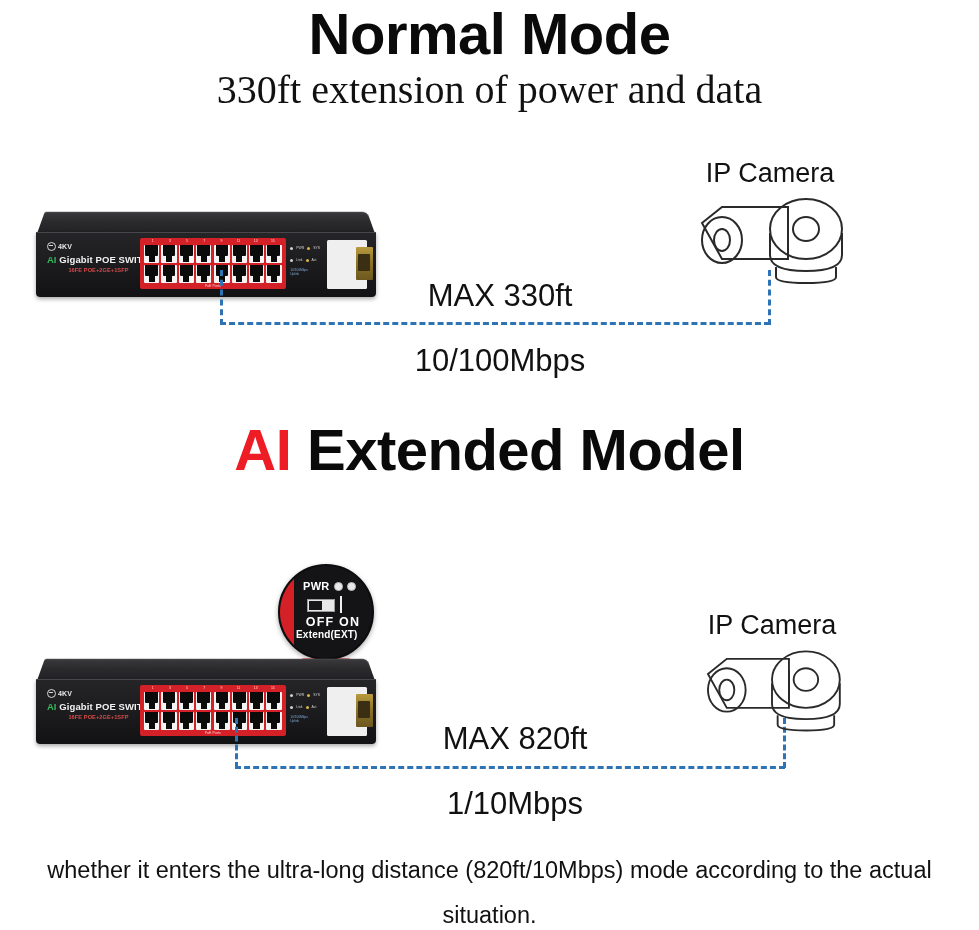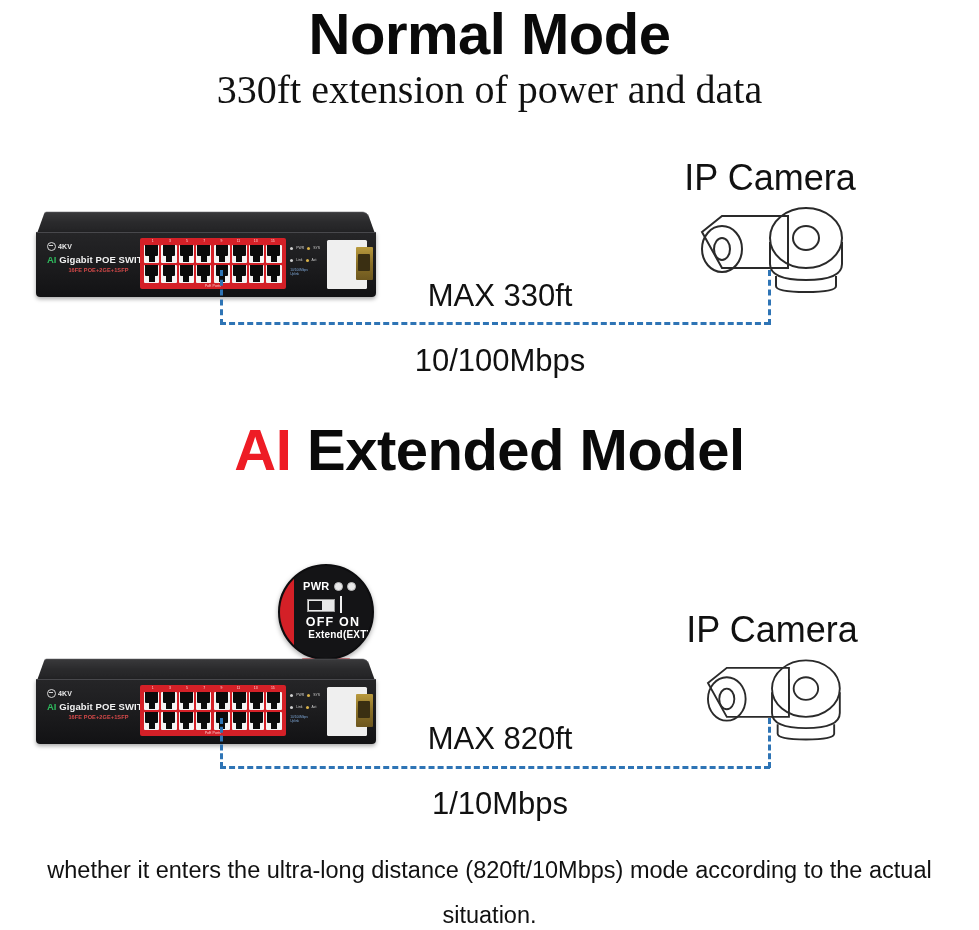--- a/index.html
+++ b/index.html
@@ -405,36 +405,36 @@
     color: #ffffff;
     letter-spacing: 1.2px;
     line-height: 1;
     white-space: nowrap;
   }
   .mag-ext {
     position: absolute;
     left: 0;
     top: 64px;
     width: 74px;
-    text-align: right;
+    text-align: left;
     font-size: 10px;
     font-weight: bold;
     color: #ffffff;
     letter-spacing: .2px;
     line-height: 1;
     white-space: nowrap;
   }
 
   
   .camera-block {
     position: absolute;
     text-align: center;
   }
   .camera-label {
-    font-size: 36px;
+    font-size: 27px;
     color: #111111;
     line-height: 1;
     white-space: nowrap;
     margin-bottom: 6px;
   }
   .camera-art {
     display: block;
     margin: 0 auto;
   }
 
@@ -732,21 +732,21 @@
         <div class="uplink">
           <div class="rj45"></div>
           <div class="rj45"></div>
         </div>
 
         <div class="sfp"></div>
       </div>
     </div>
   </div>
 
-  <div class="conn" style="left:0;top:0;width:788px;height:280px;">
+  <div class="conn" style="left:15px;top:0;width:788px;height:280px;">
     <div class="conn-seg conn-v" style="left:220px;top:158px;height:50px;"></div>
     <div class="conn-seg conn-h" style="left:220px;top:206px;width:550px;"></div>
     <div class="conn-seg conn-v" style="left:768px;top:158px;height:50px;"></div>
     <div class="conn-label-top" style="left:320px;top:163px;width:360px;">MAX 820ft</div>
     <div class="conn-label-bottom" style="left:320px;top:228px;width:360px;">1/10Mbps</div>
   </div>
 
   <div class="camera-block" style="left:672px;top:52px;width:200px;">
     <div class="camera-label">IP Camera</div>
     <svg class="camera-art" width="162" height="88" viewBox="0 0 172 92" fill="none" stroke="#2a2a2a" stroke-width="2">

